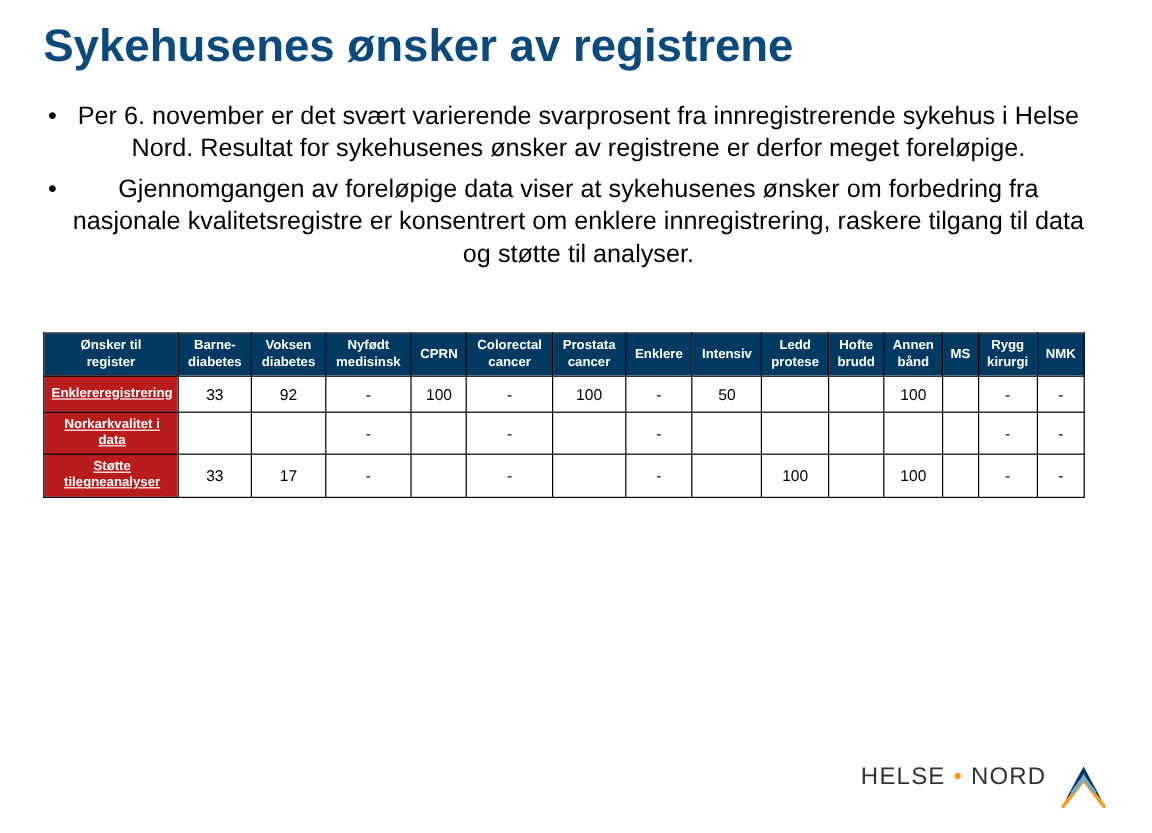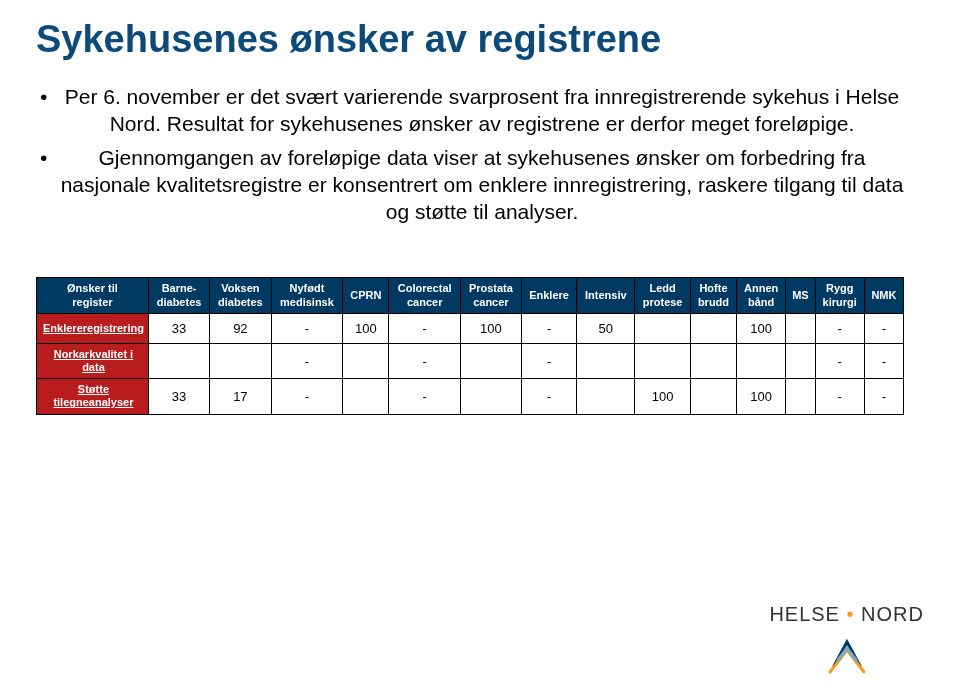--- a/index.html
+++ b/index.html
@@ -12,21 +12,21 @@
   .table-wrap { margin-top: 52px; }
   table { border-collapse: collapse; width: 100%; font-size: 11px; margin-top: 47px; }
   th, td { border: 1px solid #000; padding: 4px 4px; text-align: center; vertical-align: middle; }
   thead th { background: #003a63; color: #fff; font-weight: 700; line-height: 1.2; }
   thead th .hd-line { display: block; }
   tbody th.rowhdr { background: #b91c1c; color: #fff; font-weight: 700; text-align: center; padding-left: 6px; line-height: 1.2; width: 88px; text-decoration: underline; }
   tbody td { background: #fff; color: #000; font-size: 13px; }
   tbody tr { height: 30px; }
   thead th:first-child { width: 88px; }
 
-  .logo { position: absolute; right: 36px; bottom: 16px; display: flex; align-items: center; gap: 10px; flex-direction: column; }
+  .logo { position: absolute; right: 36px; bottom: 16px; display: flex; gap: 10px; }
   .logo-text { font-size: 20px; letter-spacing: 1px; color: #333; font-weight: 400; }
   .logo-text .hl { color: #f59a22; }
   .logo-mark { width: 42px; height: 42px; }
 </style>
 </head>
 <body>
 
 <div class="slide">
 
   <h1 class="title">Sykehusenes ønsker av registrene</h1>

